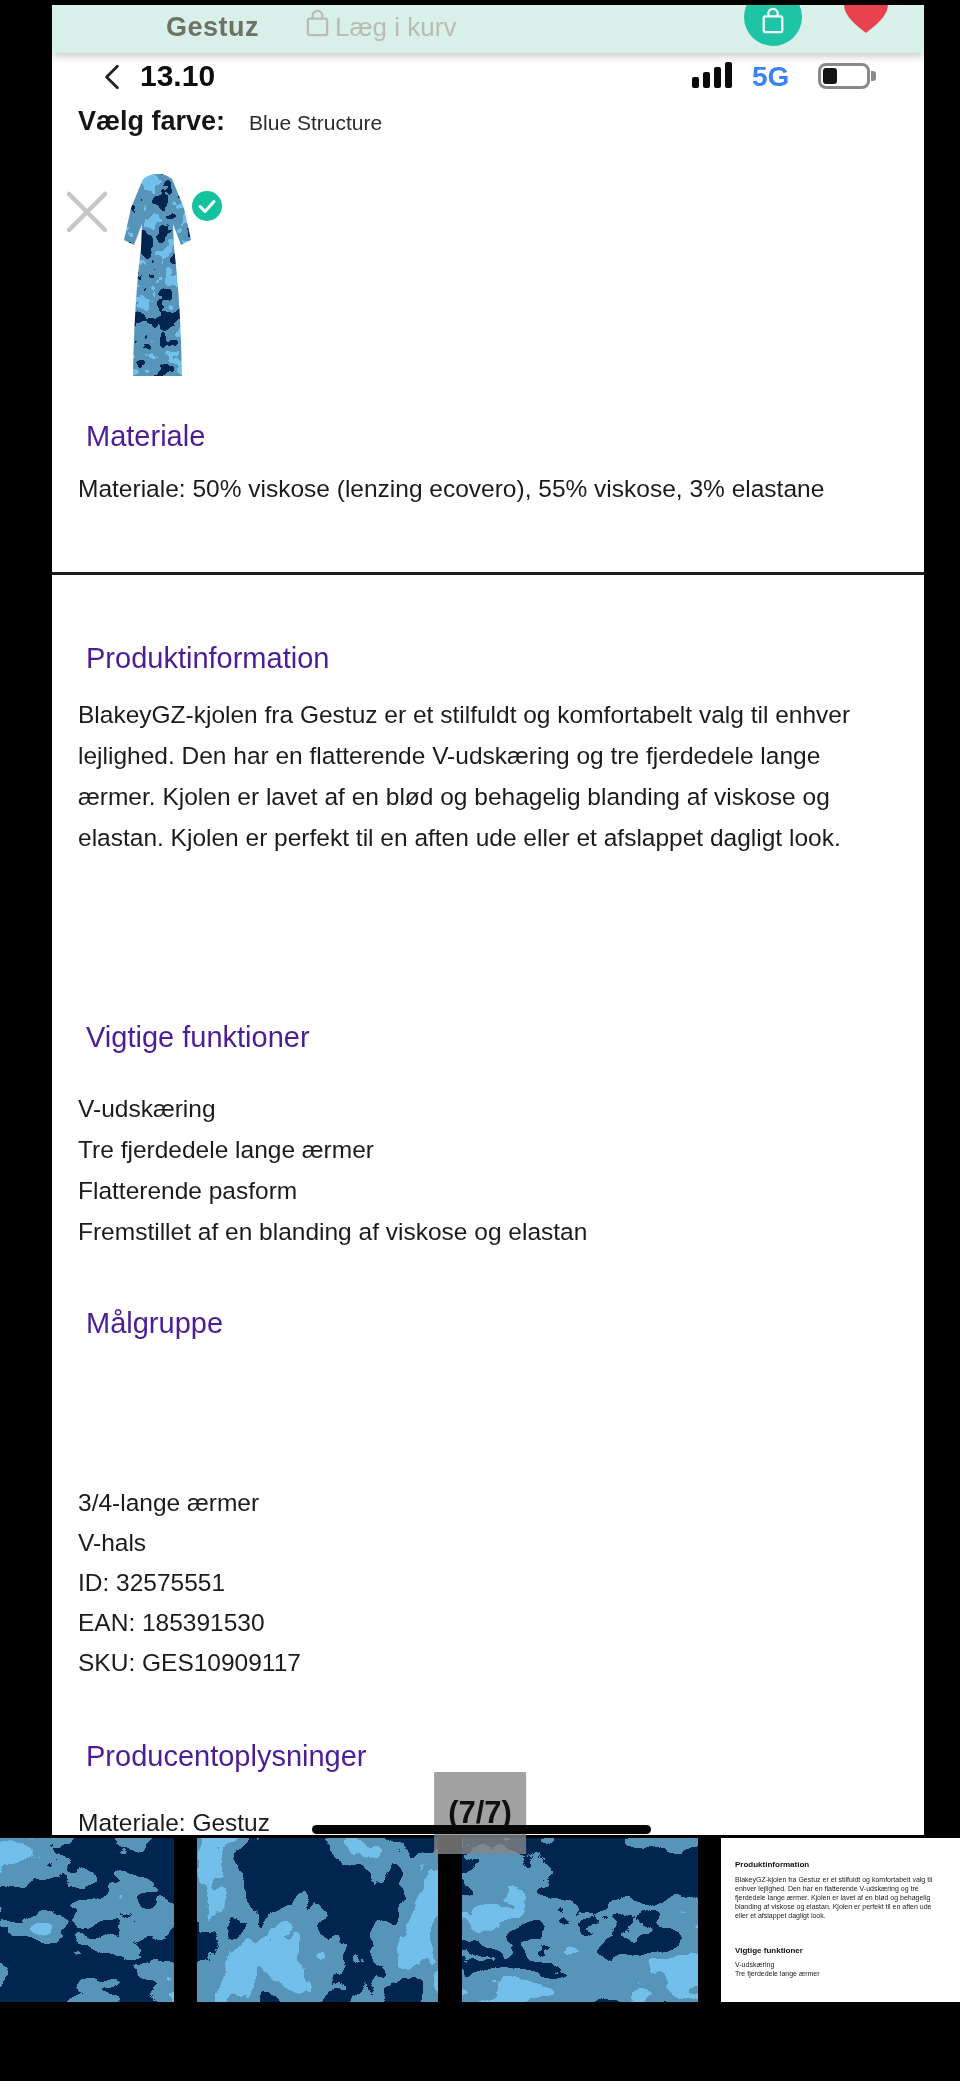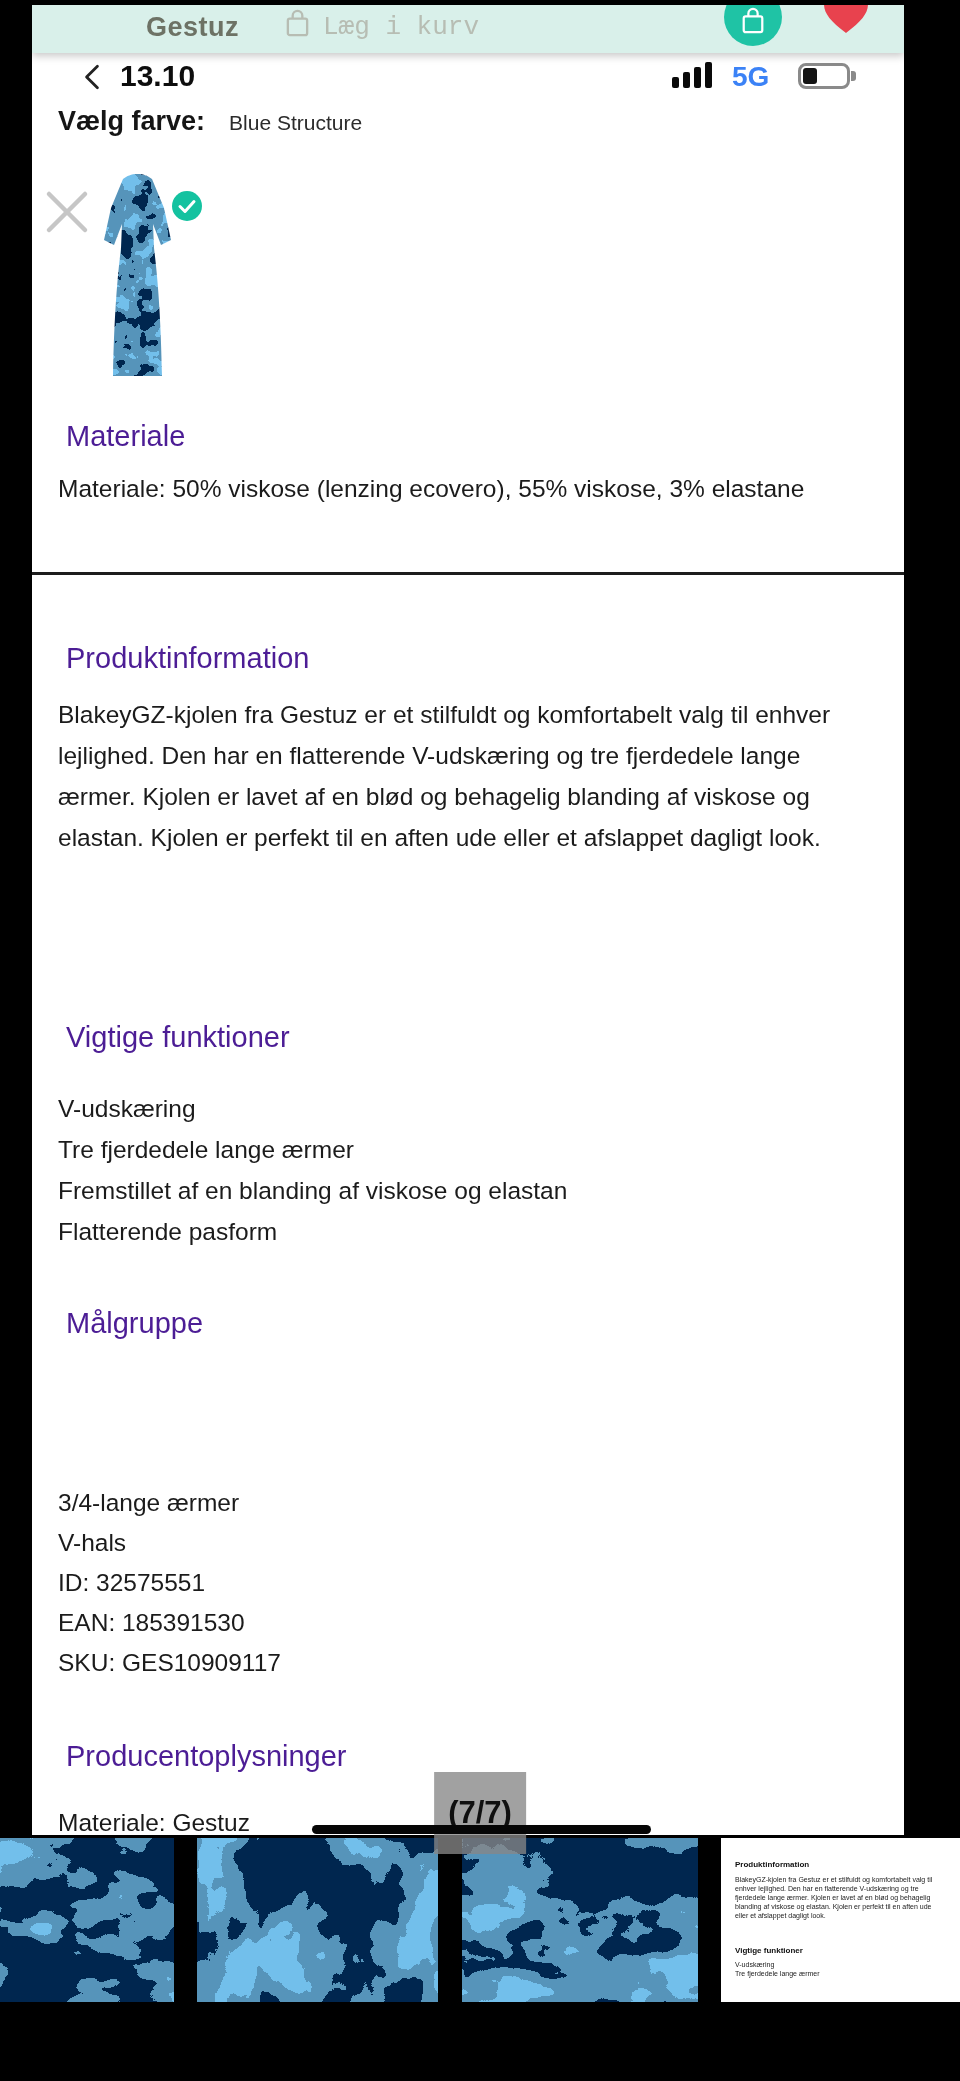--- a/index.html
+++ b/index.html
@@ -1,25 +1,25 @@
 <!DOCTYPE html>
 <html><head>
 <meta charset="utf-8">
 <style>
   html,body{margin:0;padding:0}
   body{
     position:relative;width:960px;height:2081px;background:#000;
     font-family:"Liberation Sans",sans-serif;overflow:hidden;
   }
-  .phone{position:absolute;left:32px;top:5px;width:872px;height:1830px;background:#fff;overflow:hidden;z-index:1}
+  .phone{position:absolute;left:52px;top:5px;width:872px;height:1830px;background:#fff;overflow:hidden;z-index:1}
 
   
   .app-header{position:absolute;left:0;top:0;width:100%;height:48px;background:#d9f0ea;box-shadow:0 3px 8px rgba(0,0,0,.22);z-index:3}
   .gestuz-title{position:absolute;left:114px;top:0;line-height:44px;font-size:27px;font-weight:bold;color:#6d7265;letter-spacing:.5px}
-  .atc-btn{position:absolute;left:252px;top:0;height:44px;display:flex;align-items:center;gap:12px;color:#b7bdb3;font-size:26px;background:none;border:none;padding:0;font-family:Liberation Mono, monospace}
+  .atc-btn{position:absolute;left:252px;top:0;height:44px;display:flex;align-items:center;gap:4px;color:#b7bdb3;font-size:26px;background:none;border:none;padding:0;font-family:Liberation Sans, sans-serif}
   .cart-fab{position:absolute;left:692px;top:-17px;width:58px;height:58px;border-radius:50%;background:#1fc3a5;display:flex;align-items:flex-end;justify-content:center;padding-bottom:8px;box-sizing:border-box;border:none}
   .heart{position:absolute;left:790px;top:-14px;width:48px;height:44px;background:none;border:none;padding:0}
 
   
   .status-bar{position:absolute;left:0;top:48px;width:100%;height:48px;background:#fff;z-index:2}
   .back-chevron{position:absolute;left:52px;top:11px;background:none;border:none;padding:0}
   .time{position:absolute;left:88px;top:6px;font-size:30px;font-weight:bold;color:#0d0d0d}
   .signal{position:absolute;left:640px;bottom:13px;display:flex;align-items:flex-end;gap:4px}
   .signal b{display:block;width:7px;background:#0a0a0a;border-radius:2px}
   .net{position:absolute;left:700px;top:8px;font-size:28px;font-weight:bold;color:#3b82f6}
@@ -181,22 +181,22 @@
 
   <div class="divider"></div>
 
   <h2 class="h2 pi-h">Produktinformation</h2>
   <p class="body-t pi-t">BlakeyGZ-kjolen fra Gestuz er et stilfuldt og komfortabelt valg til enhver lejlighed. Den har en flatterende V-udskæring og tre fjerdedele lange ærmer. Kjolen er lavet af en blød og behagelig blanding af viskose og elastan. Kjolen er perfekt til en aften ude eller et afslappet dagligt look.</p>
 
   <h2 class="h2 vf-h">Vigtige funktioner</h2>
   <div class="vf-list">
     <div>V-udskæring</div>
     <div>Tre fjerdedele lange ærmer</div>
+    <div>Flatterende pasform</div>
     <div>Fremstillet af en blanding af viskose og elastan</div>
-    <div>Flatterende pasform</div>
   </div>
 
   <h2 class="h2 mg-h">Målgruppe</h2>
   <div class="mg-list">
     <div>3/4-lange ærmer</div>
     <div>V-hals</div>
     <div>ID: 32575551</div>
     <div>EAN: 185391530</div>
     <div>SKU: GES10909117</div>
   </div>

